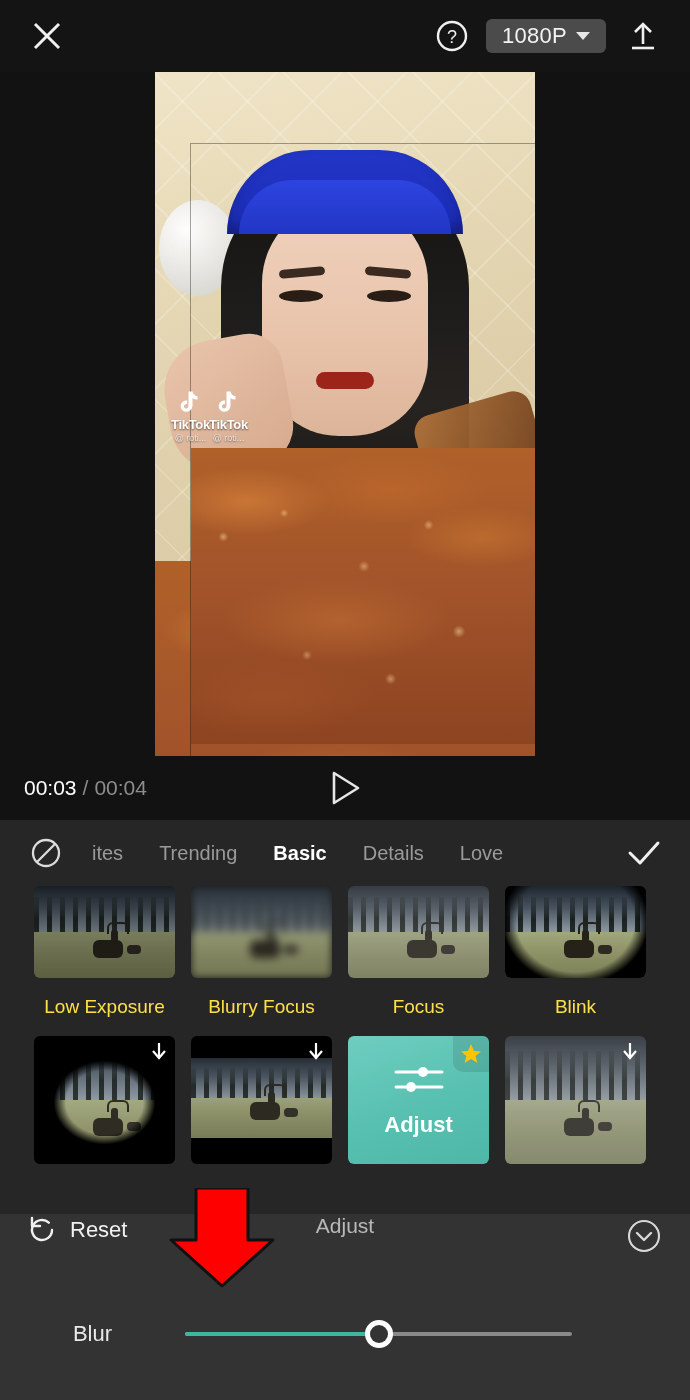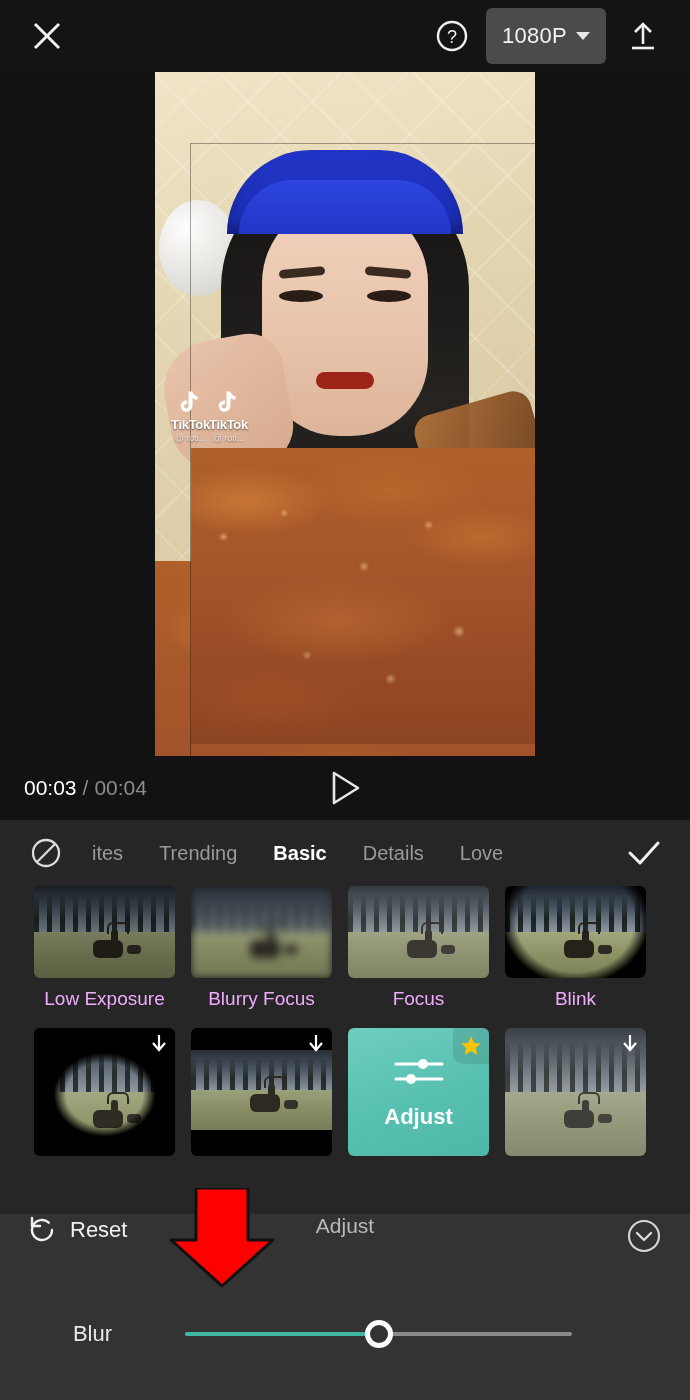--- a/index.html
+++ b/index.html
@@ -15,21 +15,21 @@
   .topbar {
     height:72px; background:#141414;
     display:flex; align-items:center; padding:0 24px;
     position:relative;
   }
   .close-btn { width:46px; height:46px; display:flex; align-items:center; justify-content:center; cursor:pointer; }
   .spacer { flex:1; }
   .help-btn { width:44px; height:44px; display:flex; align-items:center; justify-content:center; margin-right:12px; cursor:pointer; }
   .res-pill {
     background:#4b4b4b; border-radius:6px;
-    height:56px; display:flex; align-items:center; gap:9px;
+    height:34px; display:flex; align-items:center; gap:9px;
     padding:0 16px; cursor:pointer; margin-right:14px;
   }
   .res-pill .res-label { font-size:22px; color:#f2f2f2; letter-spacing:.3px; }
   .caret-dn { width:0;height:0;border-left:7px solid transparent;border-right:7px solid transparent;border-top:8px solid #e8e8e8; }
   .export-btn { width:46px; height:46px; display:flex; align-items:center; justify-content:center; cursor:pointer; }
 
   
   .preview-area {
     height:684px; background:#121212;
     display:flex; align-items:flex-start; justify-content:center;
@@ -205,21 +205,21 @@
     -webkit-mask-image:radial-gradient(ellipse 44% 40% at 50% 52%, #000 62%, transparent 82%);
             mask-image:radial-gradient(ellipse 44% 40% at 50% 52%, #000 62%, transparent 82%);
     filter:brightness(1.05) blur(.4px);
   }
   .thumb.f-bars { background:#000; }
   .thumb.f-bars .deer-scene { top:22px; bottom:26px; }
   .thumb.f-foggy .deer-scene { filter:brightness(1.12) contrast(.82) saturate(.8); }
 
   .dl-arrow { position:absolute; right:7px; top:5px; width:18px; height:20px; }
   .thumb-label {
-    margin-top:10px; font-size:19px; color:#f0abfc; text-align:center; white-space:nowrap;
+    margin-top:18px; font-size:19px; color:#fde047; text-align:center; white-space:nowrap;
   }
 
   .adjust-tile {
     width:141px; height:128px; border-radius:6px; position:relative; cursor:pointer;
     background:linear-gradient(160deg,#6ecec0 0%, #58c0b0 55%, #4fb7a7 100%);
     display:flex; flex-direction:column; align-items:center; justify-content:center; gap:16px;
     overflow:hidden;
   }
   .adjust-star { position:absolute; right:0; top:0; width:36px; height:36px;
     background:rgba(0,0,0,.10); border-bottom-left-radius:10px;

